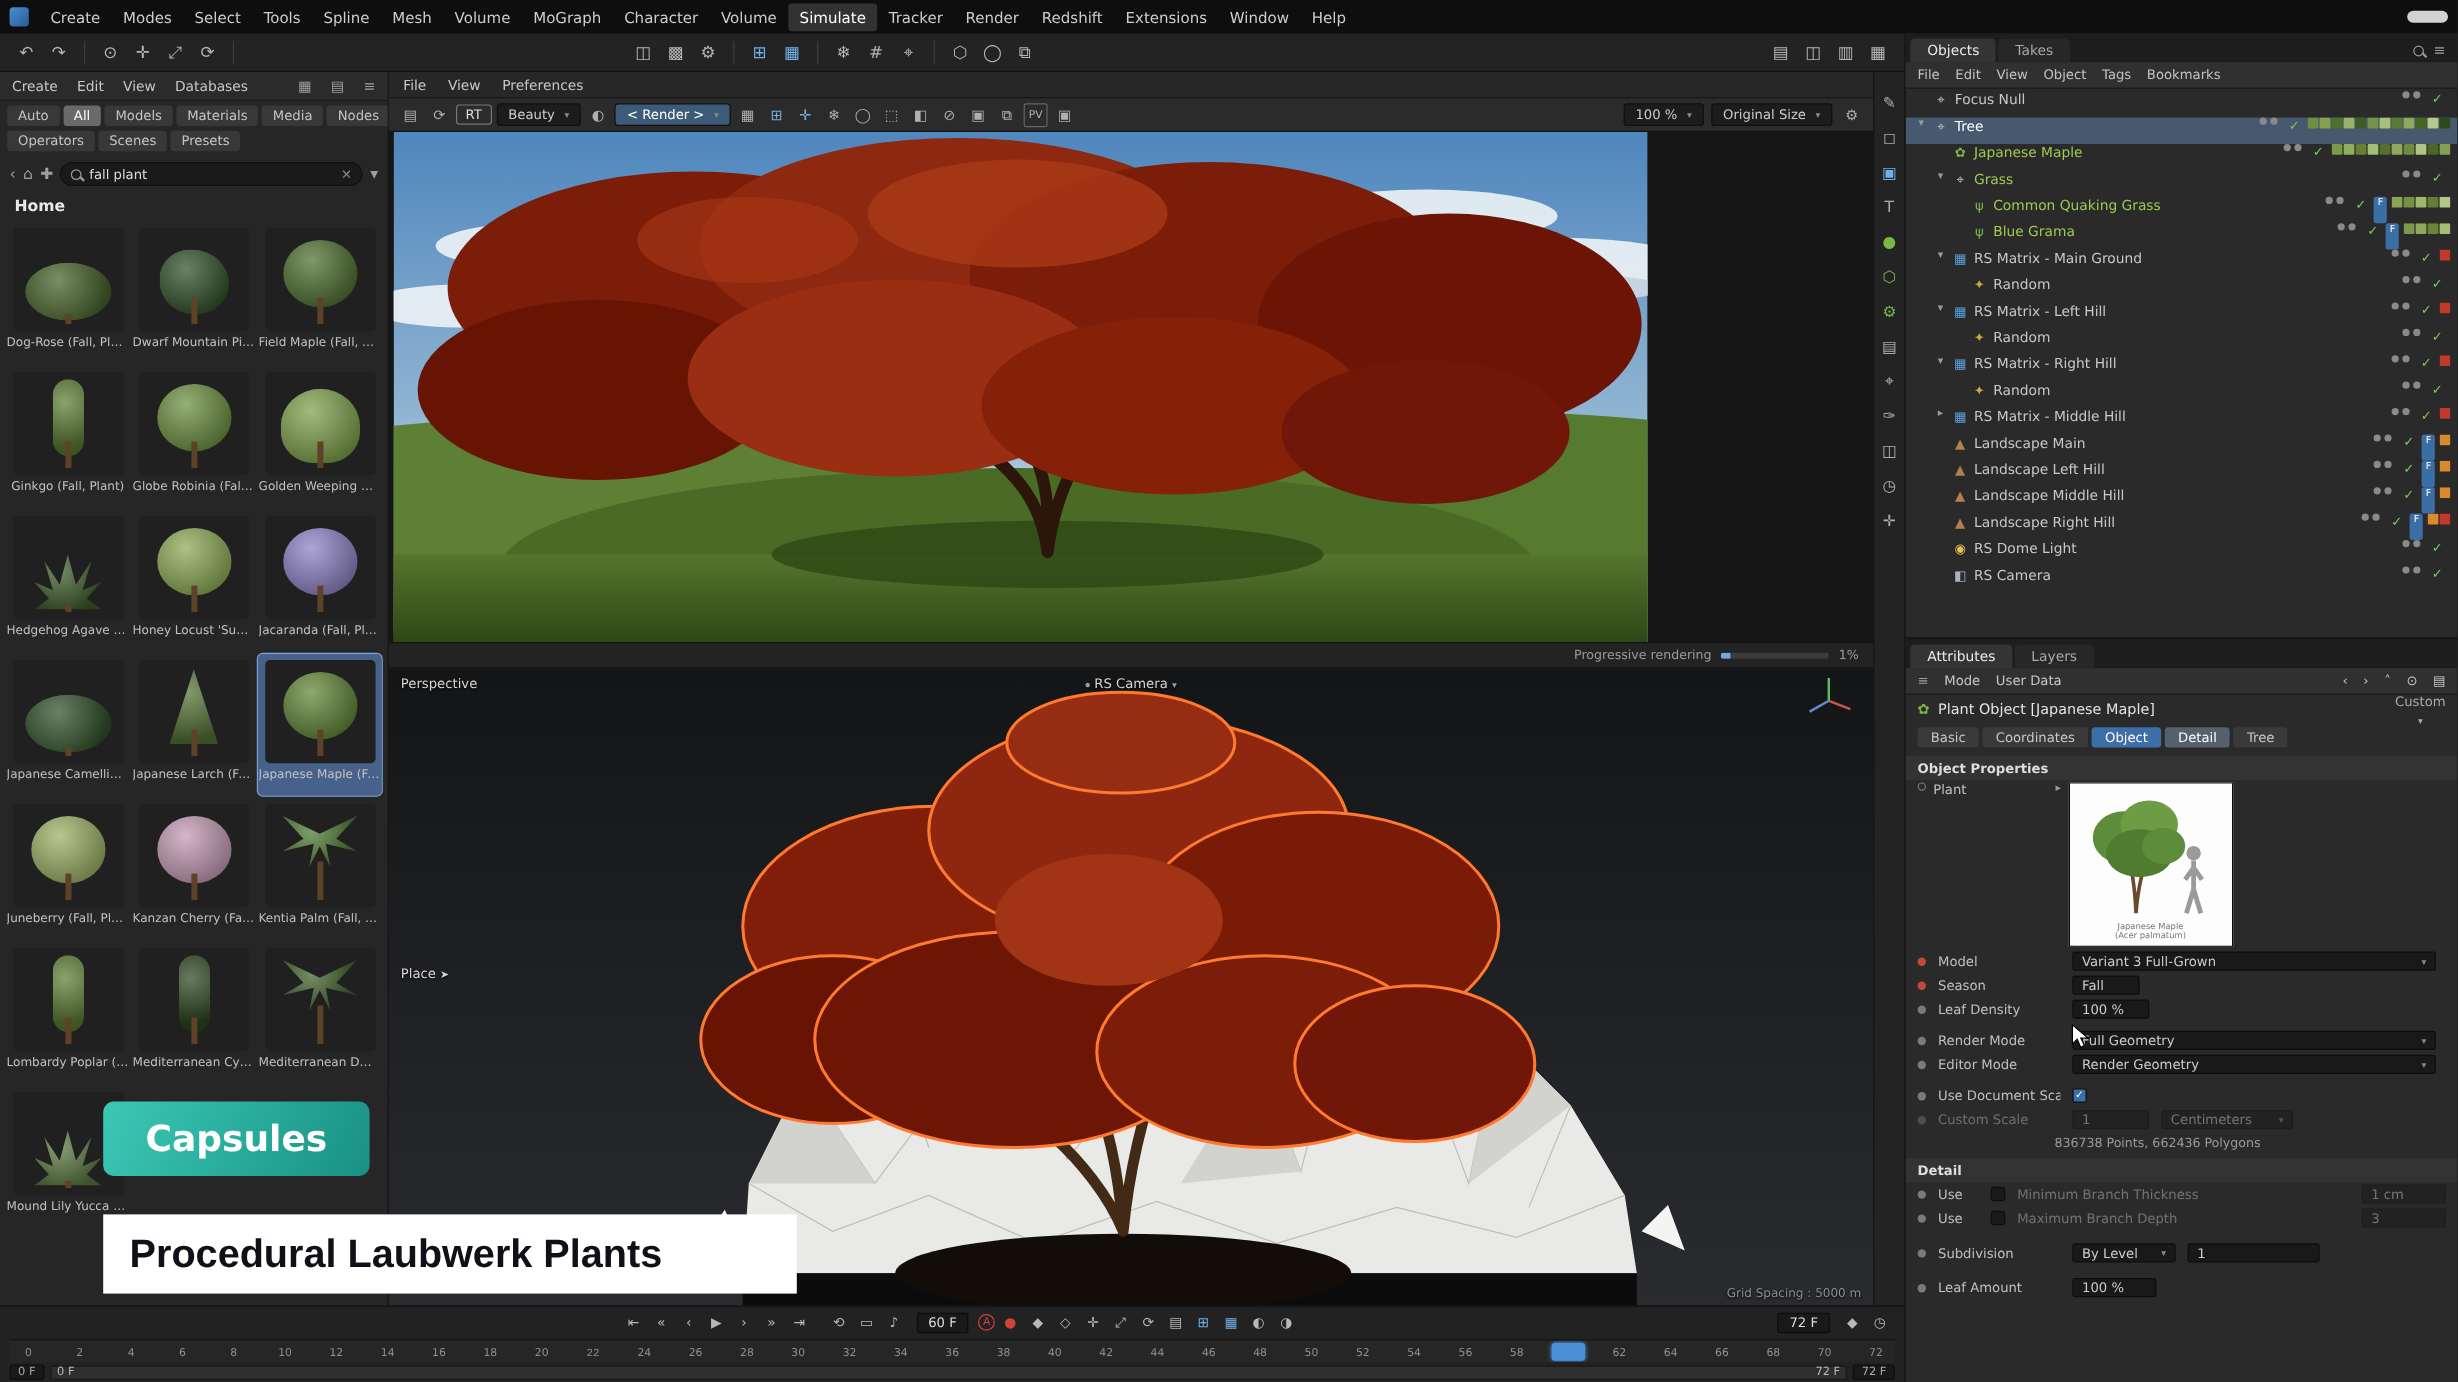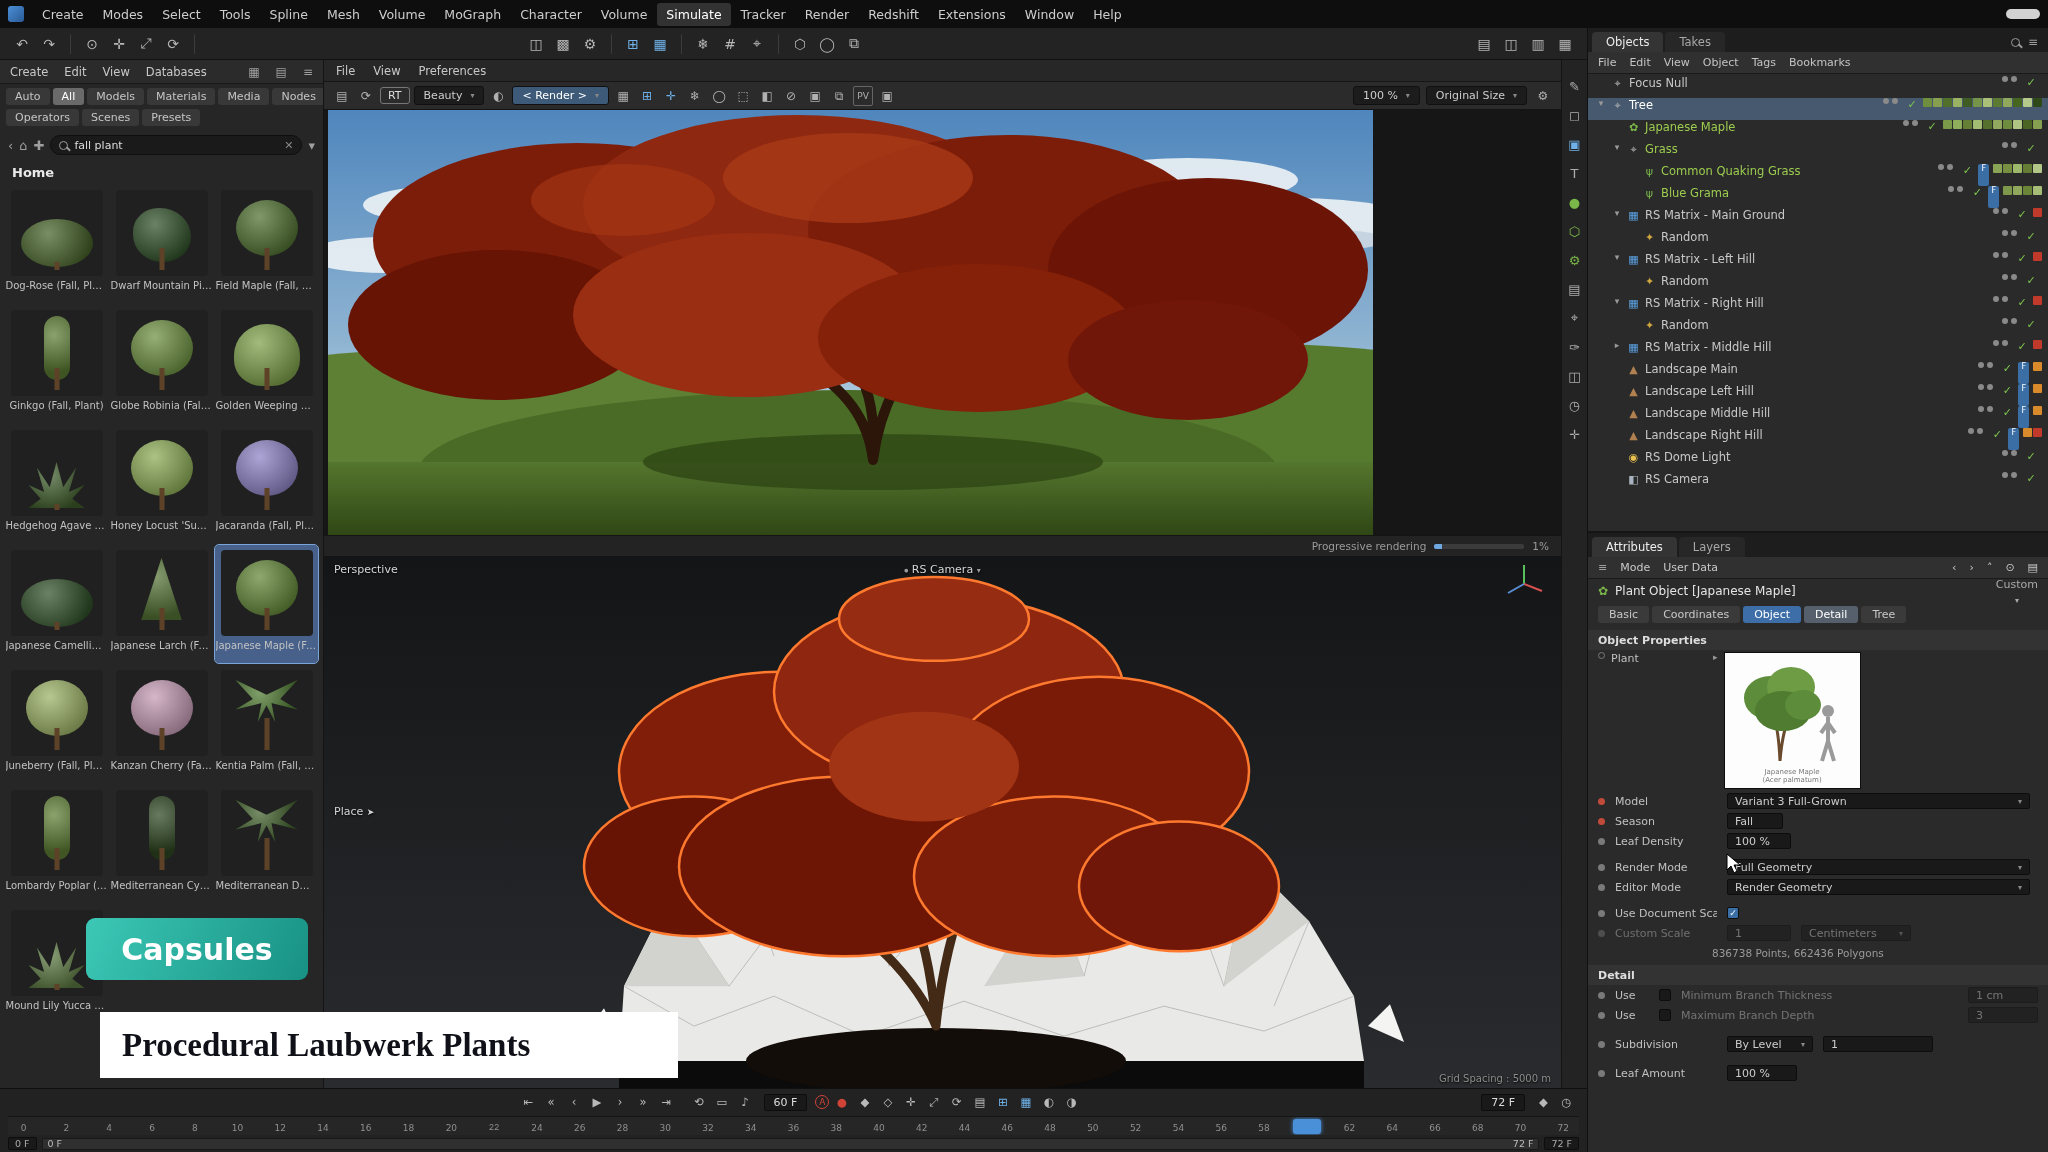--- a/index.html
+++ b/index.html
@@ -166,23 +166,23 @@
 .tick{position:absolute;bottom:2px;transform:translateX(-50%);font-size:9px;color:#8f8f8f}
 .playhead{position:absolute;top:2px;width:28px;height:15px;background:#4a90d9;border-radius:3px;transform:translateX(-50%);box-shadow:0 0 4px #4a90d9}
 .range-row{height:17px;display:flex;align-items:center;gap:5px;padding:0 8px;font-size:9.5px;color:#aaa}
 .range-field{background:#191919;border:1px solid #0d0d0d;padding:0 6px;border-radius:2px;height:13px;display:flex;align-items:center}
 .range-bar{flex:1;height:12px;background:#2f2f2f;border:1px solid #191919;border-radius:2px;display:flex;justify-content:space-between;align-items:center;padding:0 5px;color:#bbb}
 
 
 .badge{position:absolute;left:86px;top:918px;width:222px;height:62px;z-index:60;
   background:linear-gradient(115deg,#3cc8b6,#189184);border-radius:9px;
   display:flex;align-items:center;justify-content:center;font-size:30px;font-weight:bold;color:#fff}
-.title-card{position:absolute;left:100px;top:1012px;width:578px;height:66px;z-index:60;background:#fff;
+.title-card{position:absolute;left:86px;top:1012px;width:578px;height:66px;z-index:60;background:#fff;
   display:flex;align-items:center;padding-left:22px;font-size:33px;font-weight:bold;color:#101018;
-  font-family:Liberation Serif, serif}
+  font-family:Liberation Sans, sans-serif}
 </style>
 </head>
 <body>
 
 <div id="app">
 
   <header class="menubar">
     <span class="logo"></span>
     <span style="display:flex;gap:1px">
         <span class="mi">Create</span>

